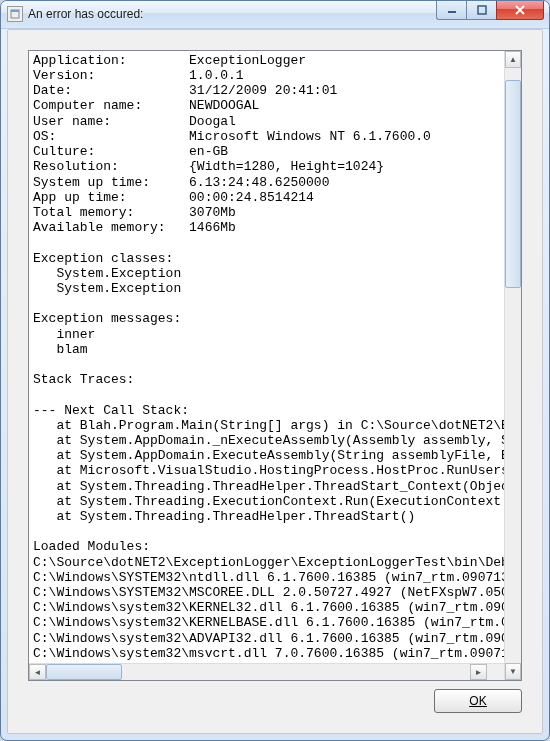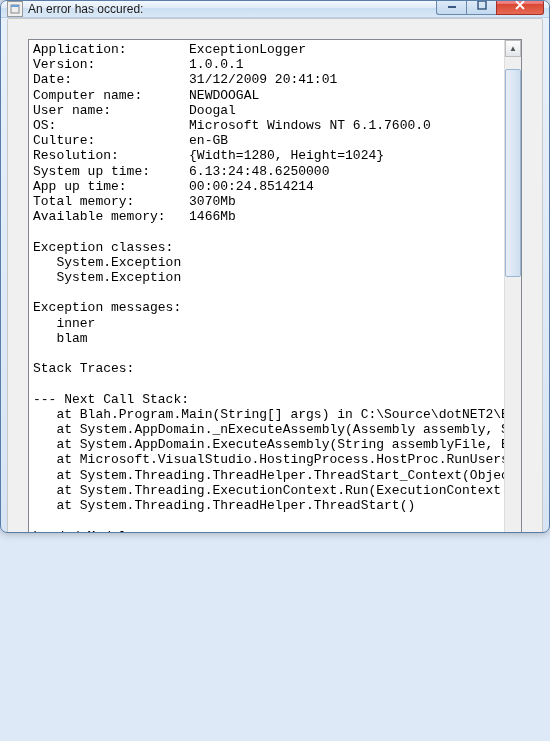--- a/index.html
+++ b/index.html
@@ -5,21 +5,21 @@
   * { box-sizing: border-box; }
   html, body {
     margin: 0; padding: 0;
     width: 550px; height: 741px;
     font-family: "Segoe UI", Tahoma, sans-serif;
     font-size: 12px;
     background: #dde9f7;
     overflow: hidden;
   }
   .window {
-    width: 550px; height: 533px;
+    width: 550px; height: 741px;
     background: linear-gradient(to bottom, #e8f1fb 0%, #d6e4f4 100%);
     border: 1px solid #5a7ca8;
     border-radius: 7px;
     box-shadow: 0 0 8px rgba(0,0,0,0.3);
     display: flex;
     flex-direction: column;
     overflow: hidden;
   }
   .titlebar {
     height: 30px;

